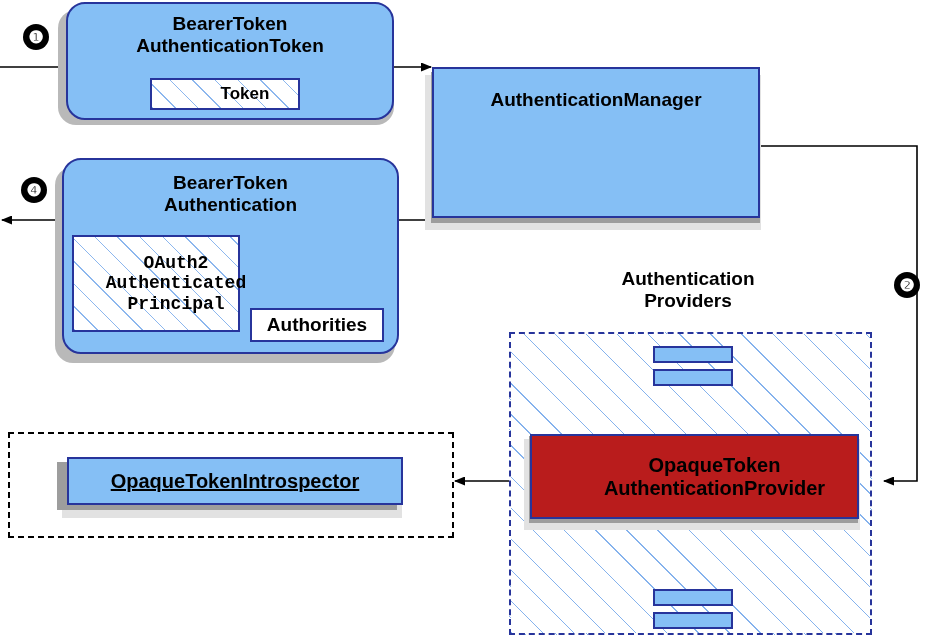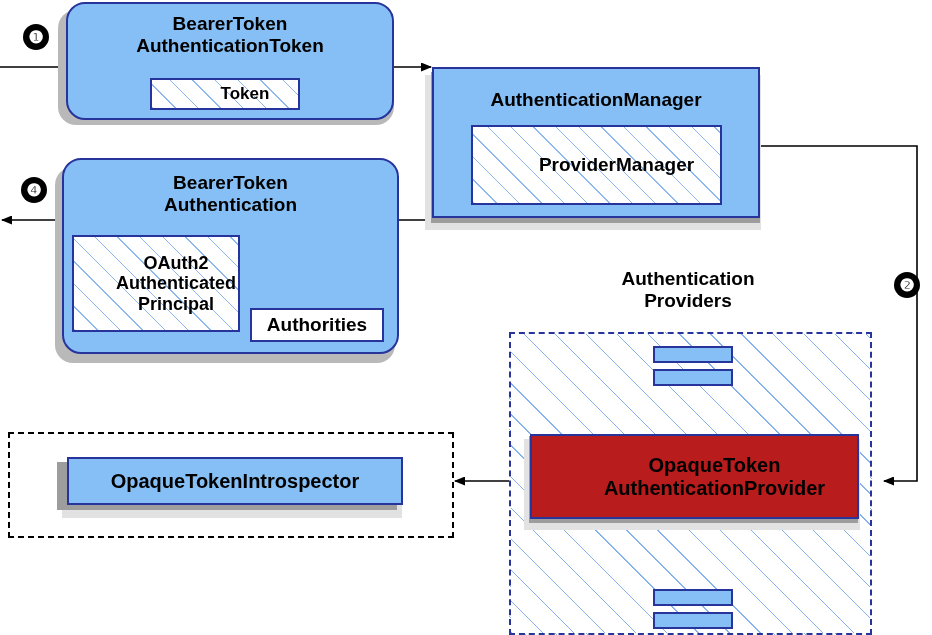--- a/index.html
+++ b/index.html
@@ -176,30 +176,27 @@
   </div>
   <div class="inner-hatch" style="left:150px; top:78px; width:150px; height:32px; font-size:17px;">
     <span>Token</span>
   </div>
 
   <div class="shadow2" style="left:425px; top:75px; width:336px; height:155px;"></div>
   <div class="shadow1" style="left:431px; top:72px; width:329px; height:151px;"></div>
   <div class="node node-text" style="left:432px; top:67px; width:328px; height:151px; font-size:19px; padding-top:20px;">
     <span>AuthenticationManager</span>
   </div>
-  <div class="inner-hatch" style="left:471px; top:125px; width:251px; height:80px; font-size:19px;">
-    <span>ProviderManager</span>
-  </div>
 
   <div class="shadow-round" style="left:55px; top:167px; width:340px; height:196px;"></div>
   <div class="node rounded node-text" style="left:62px; top:158px; width:337px; height:196px; font-size:19px; padding-top:12px;">
     <span>BearerToken
 Authentication</span>
   </div>
-  <div class="inner-hatch" style="left:72px; top:235px; width:168px; height:97px; font-size:18px;">
+  <div class="inner-hatch" style="left:72px; top:235px; width:168px; height:97px; font-size:18px;font-family:Liberation Mono, monospace;">
     <span>OAuth2
 Authenticated
 Principal</span>
   </div>
   <div class="plain-box" style="left:250px; top:268px; width:134px; height:34px; font-size:19px;">
     <span>Authorities</span>
   </div>
 
   <div class="title-label" style="left:560px; top:268px; width:256px; font-size:19px; white-space:pre-line;">Authentication
 Providers</div>
@@ -217,17 +214,17 @@
 AuthenticationProvider</span>
   </div>
 
   <div class="bar" style="left:653px; top:589px; width:80px; height:17px;"></div>
   <div class="bar" style="left:653px; top:612px; width:80px; height:17px;"></div>
 
   <div class="dashed-region dashed-black" style="left:8px; top:432px; width:446px; height:106px;"></div>
   <div class="shadow2" style="left:62px; top:466px; width:340px; height:52px;"></div>
   <div class="shadow1" style="left:57px; top:462px; width:340px; height:48px;"></div>
   <div class="node" style="left:67px; top:457px; width:336px; height:48px; font-size:20px;
-              display:flex; align-items:center; justify-content:center;">
+              display:flex; align-items:center; justify-content:center;text-decoration:underline;">
     <span>OpaqueTokenIntrospector</span>
   </div>
 
 </div>
 
 </body></html>

